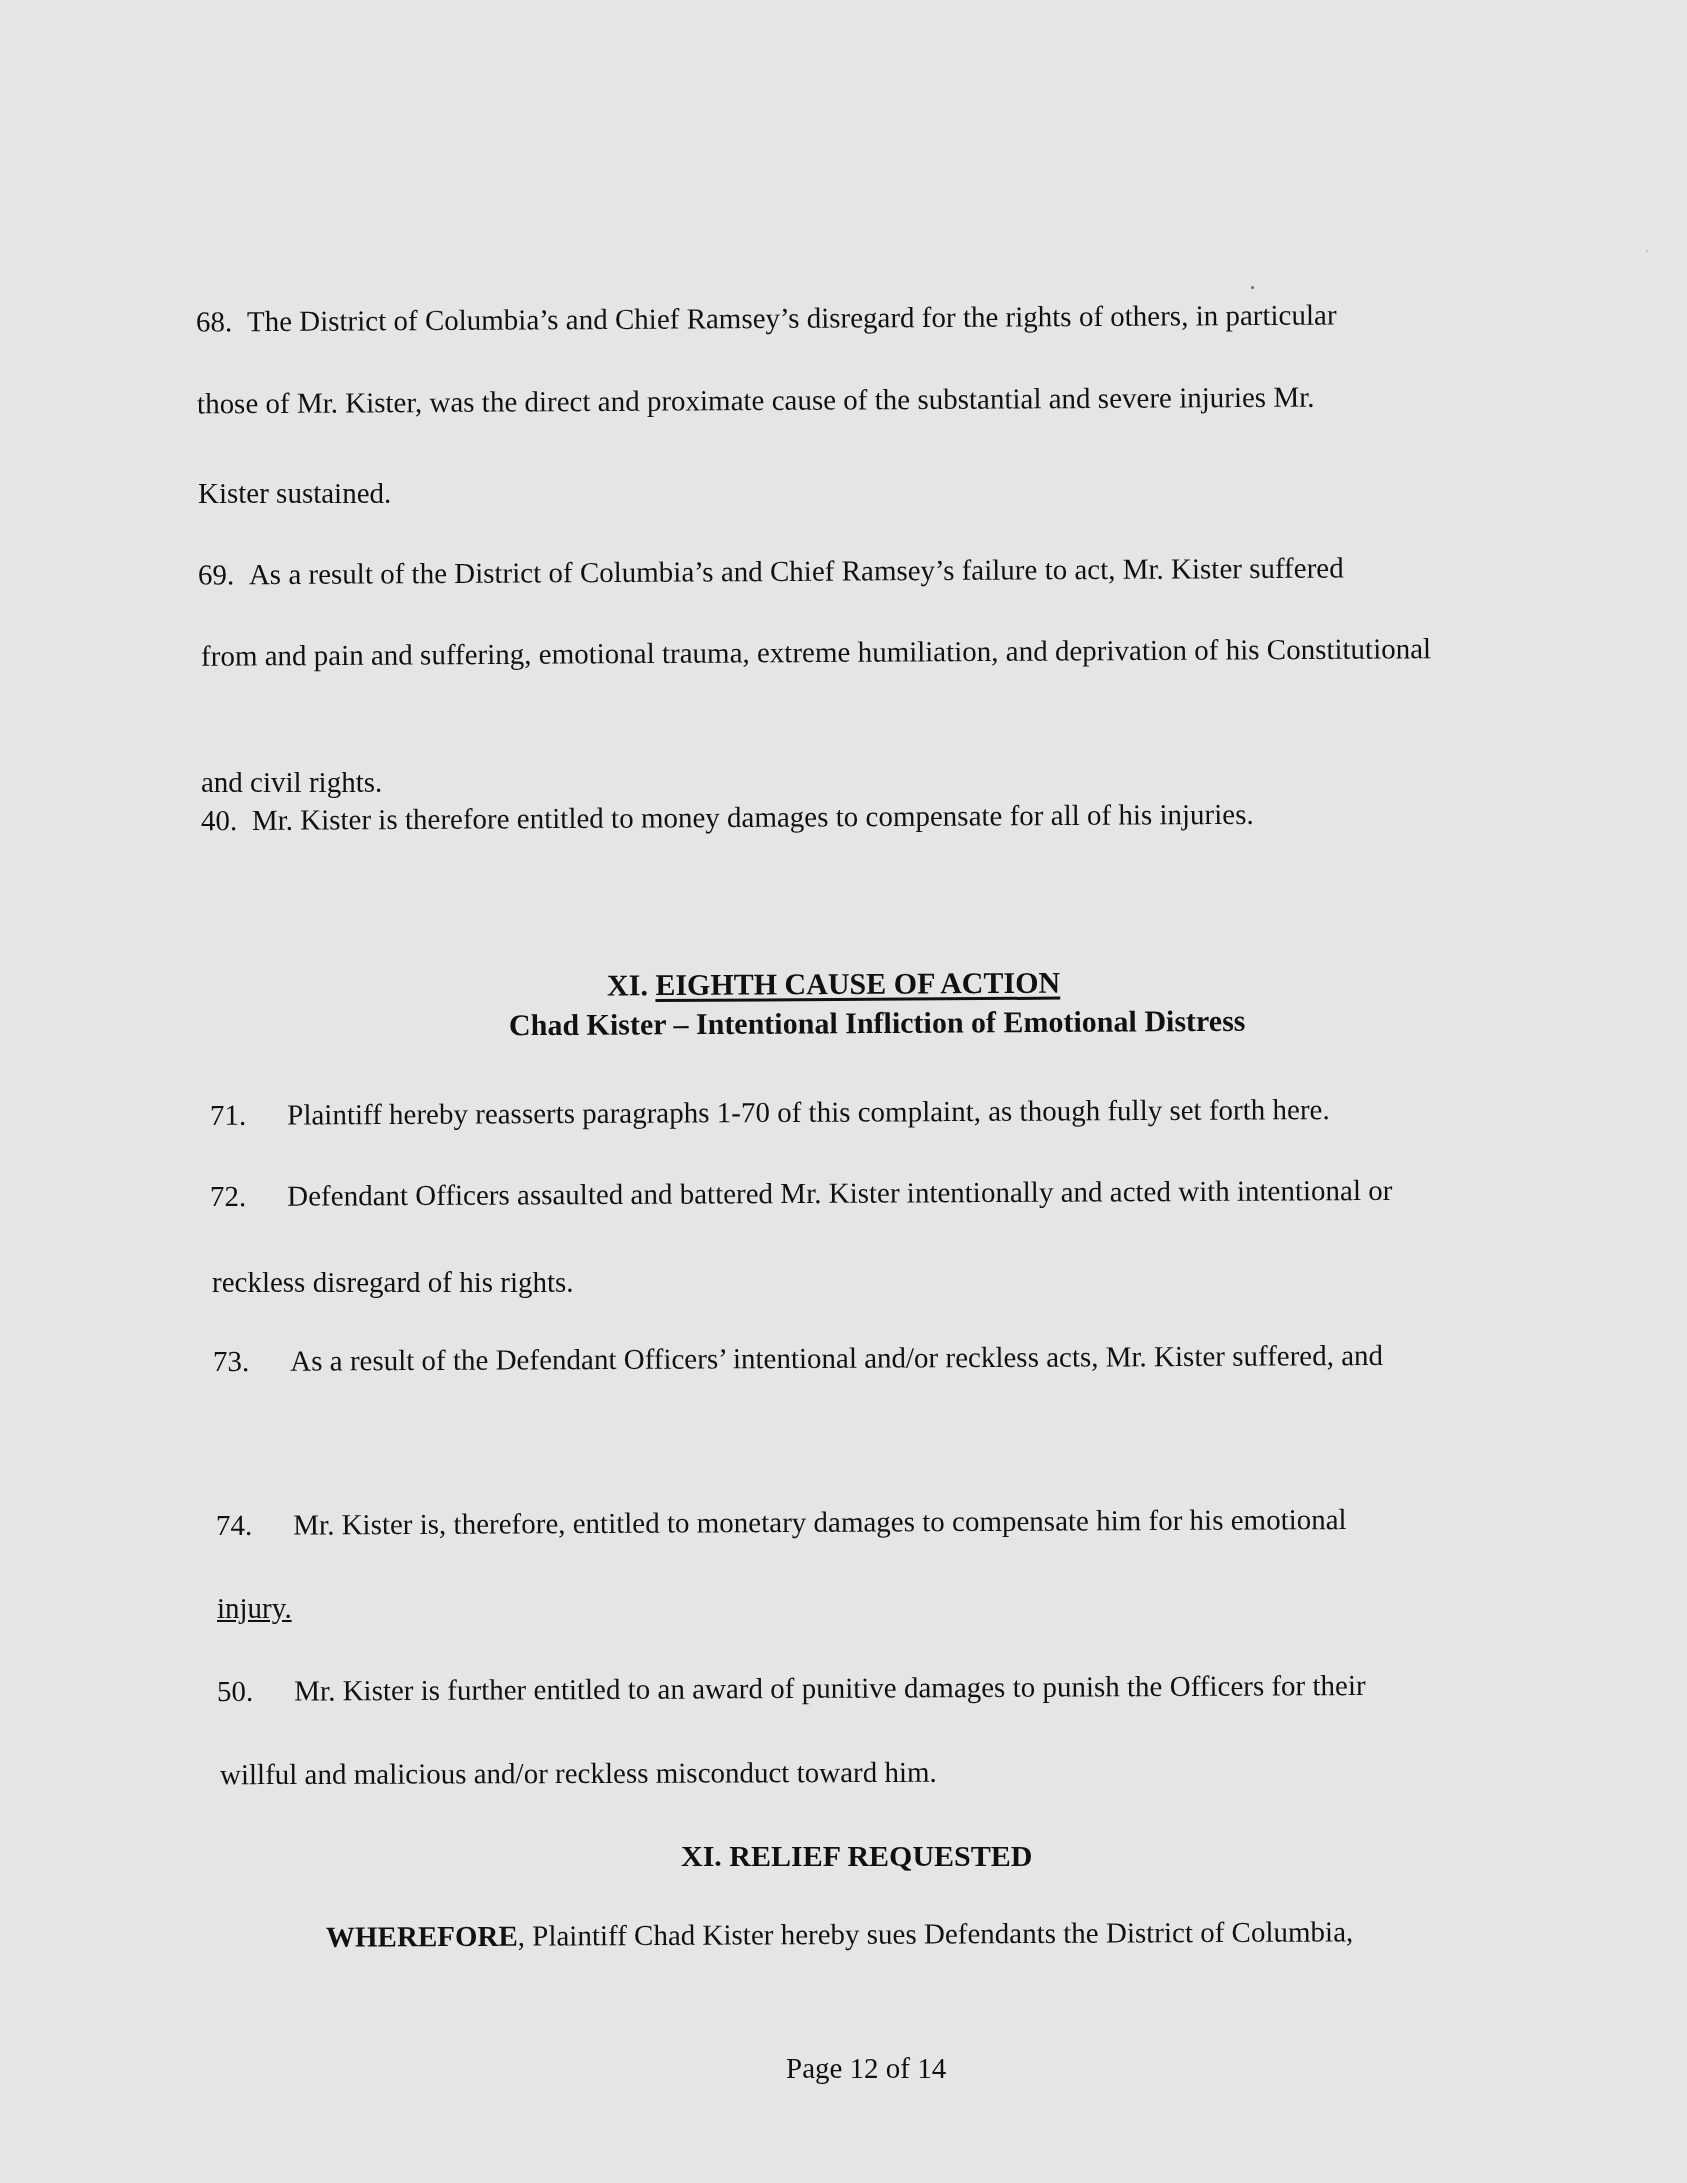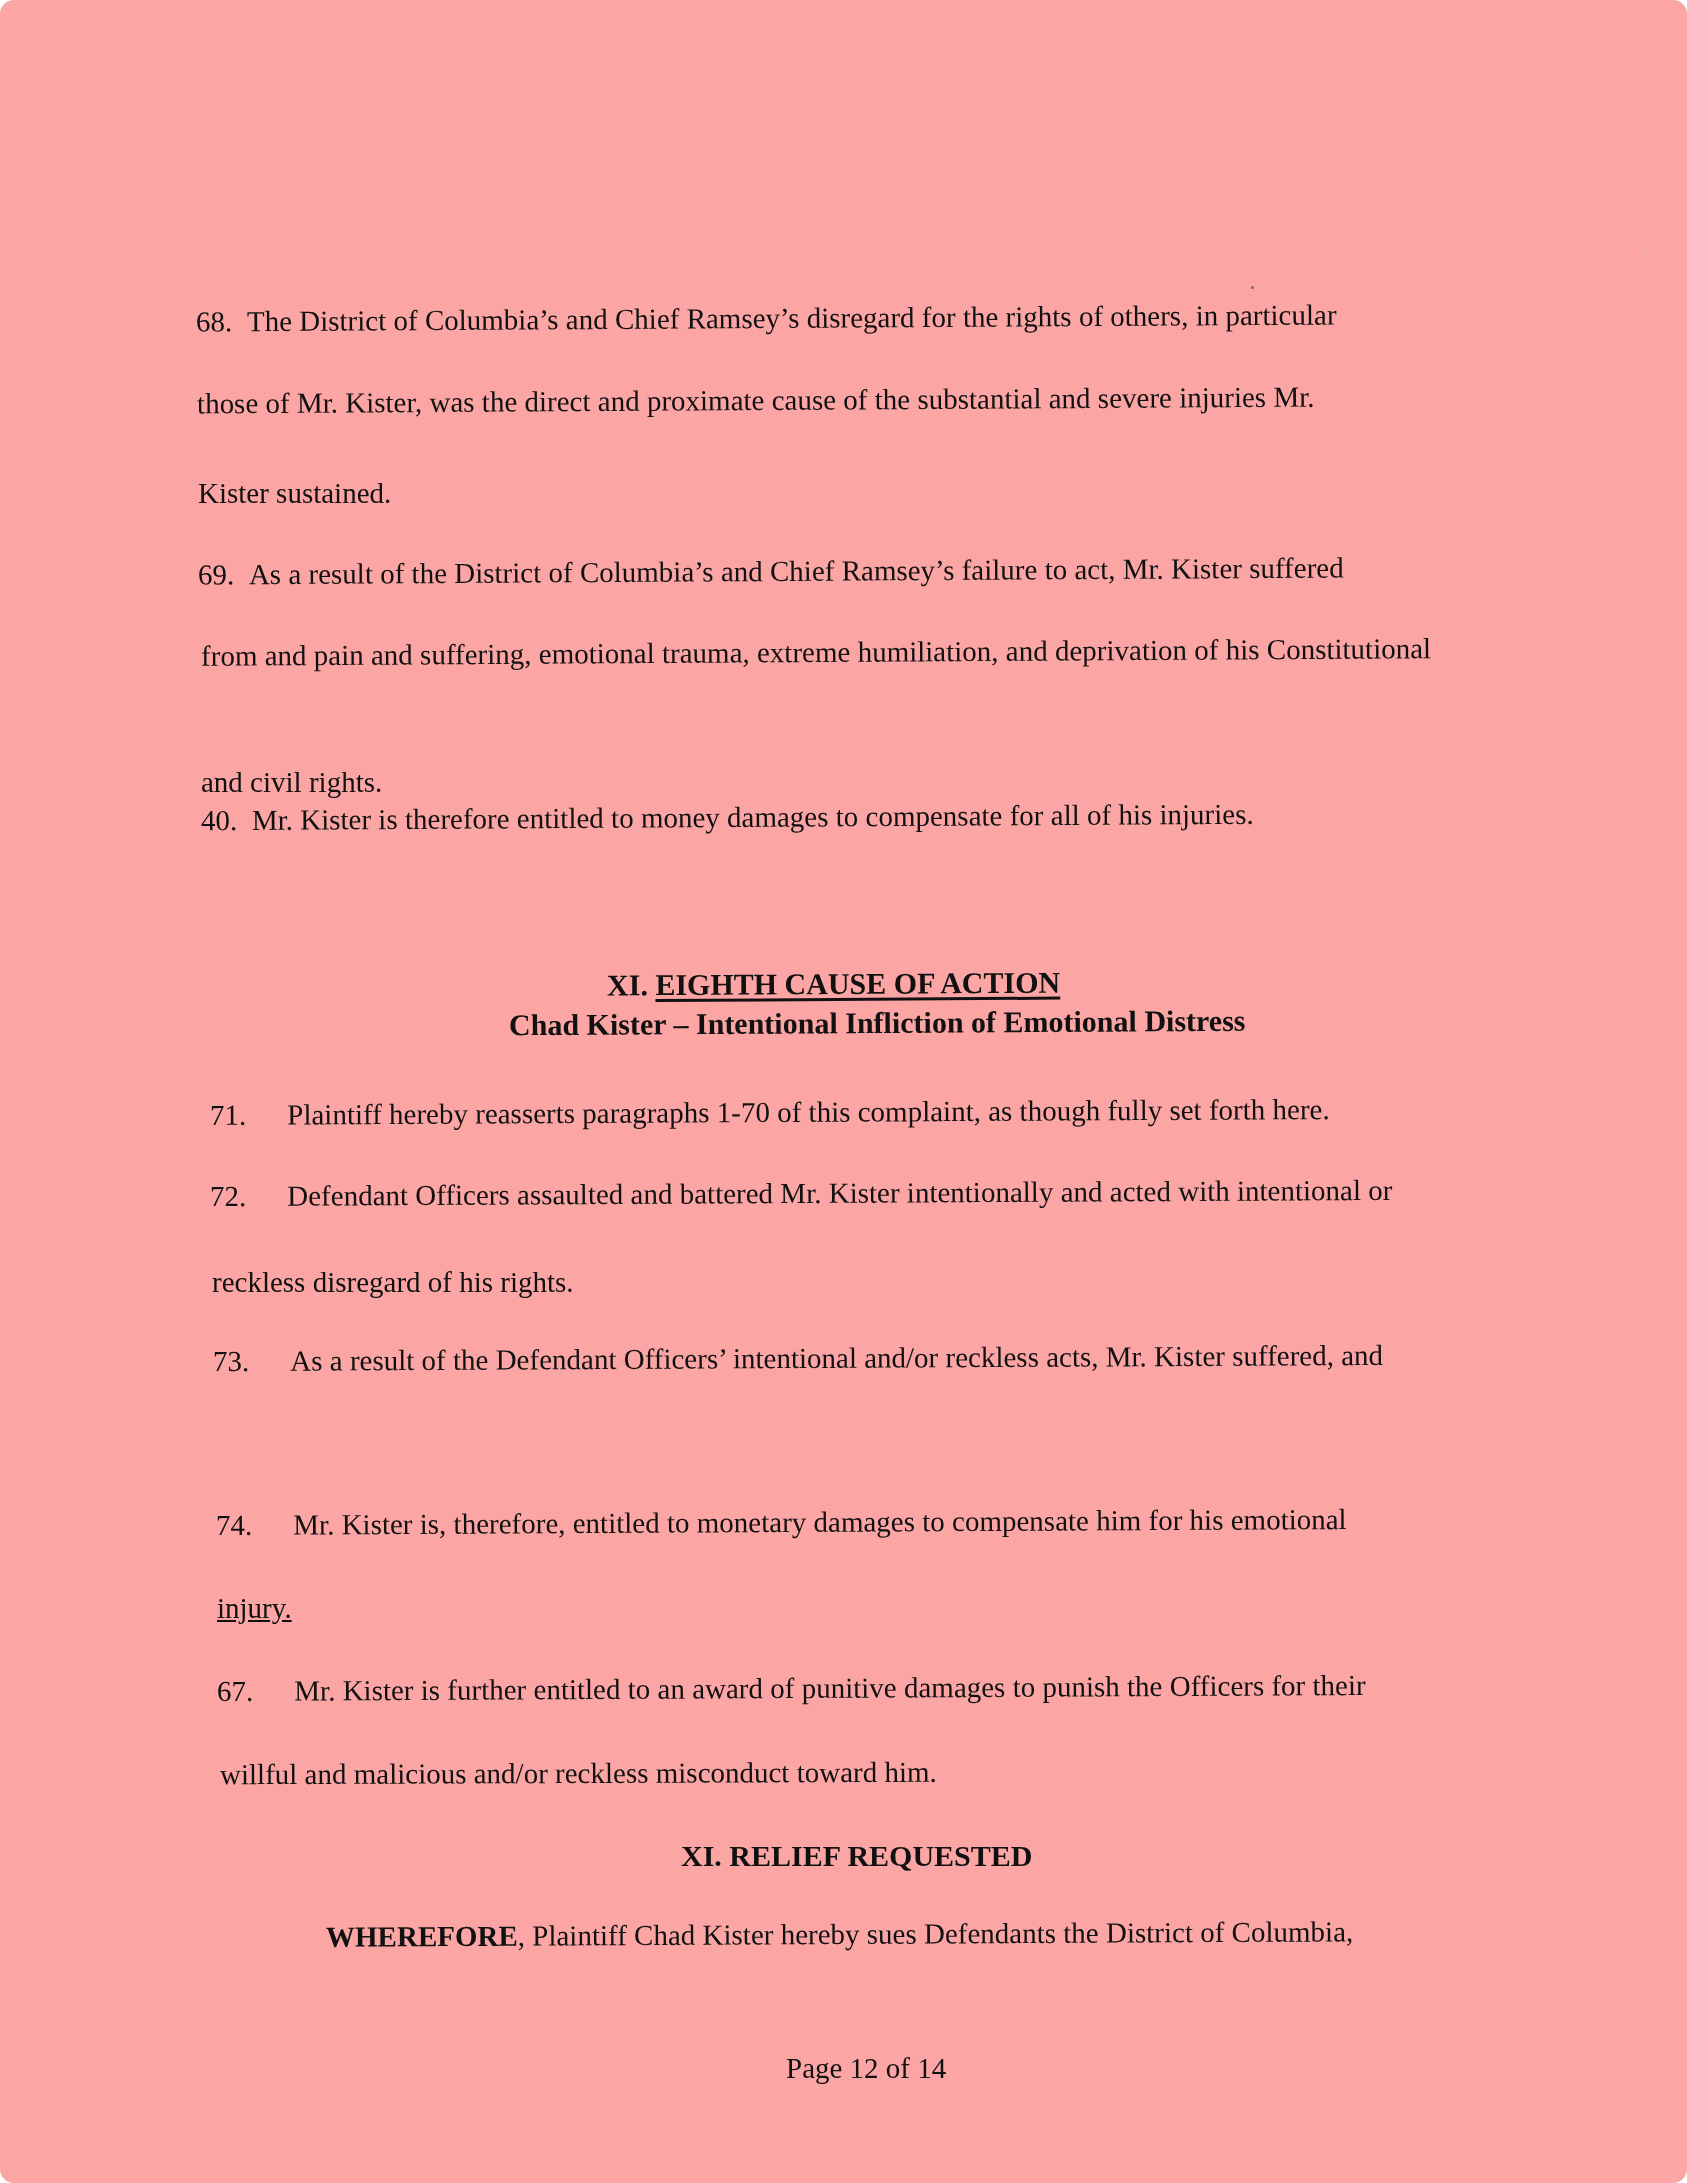--- a/index.html
+++ b/index.html
@@ -13,22 +13,21 @@
       position: relative;
       overflow: hidden;
       font-family: "Liberation Serif", "DejaVu Serif", serif;
       color: #111111;
     }
     .page {
       position: absolute;
       left: 0; top: 0;
       width: 1687px;
       height: 2183px;
-      background: #fca5a5;
-      border-radius: 14px;
+      background: #e5e5e5;
     }
     .line {
       position: absolute;
       font-size: 29px;
       line-height: 37px;
       white-space: nowrap;
       letter-spacing: 0px;
     }
     .num {
       display: inline-block;
@@ -99,21 +98,21 @@
   <div class="line" style="left:213px; top:1340px; transform:rotate(-0.3deg);">
     <span class="num gap-l">73.</span><span>As a result of the Defendant Officers’ intentional and/or reckless acts, Mr. Kister suffered, and</span>
   </div>
 
   <div class="line" style="left:216px; top:1504px; transform:rotate(-0.3deg);">
     <span class="num gap-l">74.</span><span>Mr. Kister is, therefore, entitled to monetary damages to compensate him for his emotional</span>
   </div>
   <div class="line" style="left:217px; top:1590px;text-decoration:underline;">injury.</div>
 
   <div class="line" style="left:217px; top:1670px; transform:rotate(-0.3deg);">
-    <span class="num gap-l">67.</span><span>Mr. Kister is further entitled to an award of punitive damages to punish the Officers for their</span>
+    <span class="num gap-l">50.</span><span>Mr. Kister is further entitled to an award of punitive damages to punish the Officers for their</span>
   </div>
   <div class="line" style="left:220px; top:1755px; transform:rotate(-0.2deg);">willful and malicious and/or reckless misconduct toward him.</div>
 
   <div class="heading" style="left:681px; top:1837px;">XI. RELIEF REQUESTED</div>
 
   <div class="line" style="left:326px; top:1916px; transform:rotate(-0.3deg);">
     <span class="bold">WHEREFORE</span><span>, Plaintiff Chad Kister hereby sues Defendants the District of Columbia,</span>
   </div>
 
   <div class="footer" style="left:786px; top:2050px;">Page 12 of  14</div>

